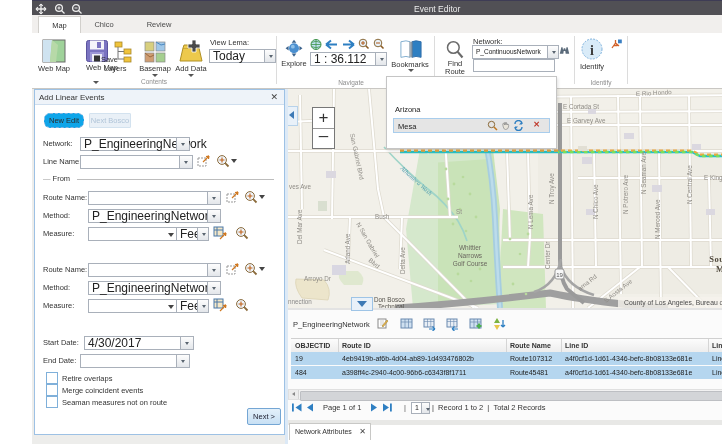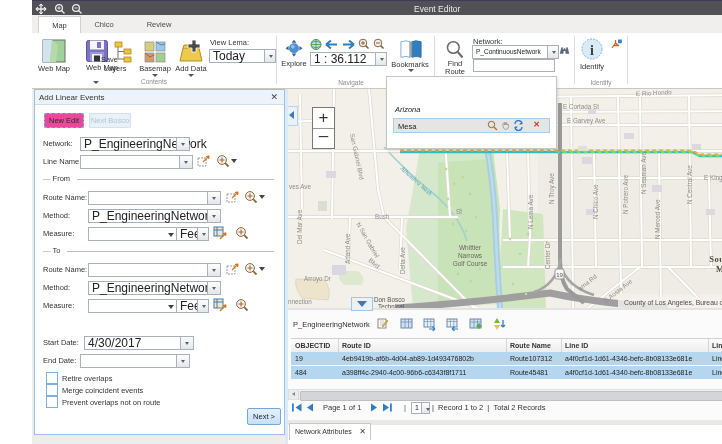--- a/index.html
+++ b/index.html
@@ -167,21 +167,21 @@
   <path d="M1 9 L4.5 4 M4.5 4 L4.5 1 M4.5 4 L8 7 M2.5 6.5 L6.5 6.5" stroke="#d2622a" fill="none" stroke-width="1.3"></path>
   <rect x="7" y="0.5" width="3.8" height="3.8" fill="#3a7fc2"></rect>
 </svg>
 <div class="glbl" style="left:539px;top:79px;width:60px;">Identify</div>
 
 <div class="abs" style="left:2px;top:89px;width:249px;height:344px;background:#fff;border:1px solid #9dc1e4;">
   <div class="abs" style="left:0;top:0;width:249px;height:14px;background:#eef3f9;border-bottom:1px solid #cfdeee;">
     <span style="position:absolute;left:4px;top:3px;font-size:8px;color:#333;">Add Linear Events</span>
     <span style="position:absolute;right:6px;top:2px;font-size:9px;color:#444;">✕</span>
   </div>
-  <div class="abs" style="left:9px;top:23px;width:38px;height:13px;line-height:13px;background:#ec4899;border:1px dashed #85b4e0;border-radius:1px;font-size:7.5px;color:#2b2b2b;text-align:center;">New Edit</div>
+  <div class="abs" style="left:9px;top:23px;width:38px;height:13px;line-height:13px;background:#0ea5e9;border:1px dashed #85b4e0;border-radius:6px;font-size:7.5px;color:#2b2b2b;text-align:center;">New Edit</div>
   <div class="abs" style="left:54px;top:23px;width:40px;height:13px;line-height:13px;background:#e9f0f7;border:1px solid #d3e2ef;border-radius:1px;font-size:7.5px;color:#b0c4d8;text-align:center;">Next Bosco</div>
 
   <div class="abs lbl" style="left:8px;top:49px;">Network:</div>
   <div class="combo" style="left:45px;top:47px;width:105px;">P_EngineeringNetwork<span class="dbtn"></span></div>
 
   <div class="abs lbl" style="left:8px;top:67px;">Line Name:</div>
   <div class="combo" style="left:45px;top:65px;width:108px;">
         <span class="dbtn"></span>
       </div>
   <svg class="abs" style="left:162px;top:64px;" width="14" height="14" viewBox="0 0 14 14">
@@ -224,21 +224,20 @@
     <rect x="1" y="1" width="9" height="9" fill="#f5e8c8" stroke="#4a78a8"></rect>
     <path d="M1 4 L10 4 M4 1 L4 10" stroke="#4a78a8"></path>
     <path d="M7 13 L13 7 M13 7 L10 7.5 M13 7 L12.5 10" stroke="#d07820" fill="none" stroke-width="1.2"></path>
   </svg>
   <svg class="abs" style="left:200px;top:136px;" width="14" height="14" viewBox="0 0 14 14">
     <circle cx="6" cy="6" r="4.4" fill="#eef4fa" stroke="#8a6a3a"></circle>
     <path d="M9.2 9.2 L12.5 12.5" stroke="#8a6a3a" stroke-width="1.8"></path>
     <path d="M3.5 6 L8.5 6 M6 3.5 L6 8.5" stroke="#c06018" stroke-width="1.1"></path>
   </svg>
 
-  <div class="legend" style="top:156px;"><span style="color:#9a9a9a;">—</span> To<span class="ln" style="left:24px;right:0;"></span></div>
 
   <div class="abs lbl" style="left:8px;top:175px;">Route Name:</div>
   <div class="combo" style="left:53px;top:173px;width:128px;">
         <span class="dbtn"></span>
       </div>
   <svg class="abs" style="left:191px;top:172px;" width="14" height="14" viewBox="0 0 14 14">
     <rect x="1" y="4" width="8" height="8" fill="none" stroke="#999" stroke-dasharray="2 1"></rect>
     <path d="M6 8 L12 2 M12 2 L9 2.5 M12 2 L11.5 5" stroke="#d07820" fill="none" stroke-width="1.2"></path>
   </svg>
   <svg class="abs" style="left:209px;top:172px;" width="22" height="14" viewBox="0 0 22 14">
@@ -273,21 +272,21 @@
   <div class="abs lbl" style="left:8px;top:266px;">End Date:</div>
   <div class="combo" style="left:45px;top:264px;width:105px;">
         <span class="dbtn"></span>
       </div>
 
   <div class="cb" style="left:11px;top:282px;"></div>
   <div class="abs lbl" style="left:27px;top:284px;">Retire overlaps</div>
   <div class="cb" style="left:11px;top:294px;"></div>
   <div class="abs lbl" style="left:27px;top:296px;">Merge coincident events</div>
   <div class="cb" style="left:11px;top:306px;"></div>
-  <div class="abs lbl" style="left:27px;top:308px;">Prevent overlaps not on route</div>
+  <div class="abs lbl" style="left:27px;top:308px;">Seaman measures not on route</div>
 
   <div class="btnblue" style="left:212px;top:318px;width:32px;height:15px;line-height:15px;">Next &gt;</div>
 </div>
 
 <div class="abs" style="left:253px;top:89px;width:3px;height:355px;background:#dce9f6;"></div>
 
 <div class="abs" style="left:256px;top:89px;width:466px;height:219px;overflow:hidden;">
 <svg width="466" height="219" viewBox="0 0 466 219">
   <rect width="466" height="219" fill="#f2f0e9"></rect>
   <rect x="250" y="60" width="216" height="145" fill="#eeece4"></rect>
@@ -469,21 +468,21 @@
 <div class="abs" style="left:280px;top:107px;width:21px;height:40px;background:#fff;border:1px solid #777;">
   <div style="position:absolute;left:0;top:0;width:21px;height:20px;border-bottom:1px solid #999;font-size:17px;color:#333;text-align:center;line-height:19px;">+</div>
   <div style="position:absolute;left:0;top:20px;width:21px;height:19px;font-size:17px;color:#333;text-align:center;line-height:16px;">–</div>
 </div>
 
 <div class="abs" style="left:256px;top:106px;width:9px;height:18px;background:#e9f1f9;border:1px solid #b7d2ea;border-left:none;">
   <div style="position:absolute;left:1px;top:4px;width:0;height:0;border-top:4.5px solid transparent;border-bottom:4.5px solid transparent;border-right:5.5px solid #3e7ab5;"></div>
 </div>
 
 <div class="abs" style="left:354px;top:76px;width:169px;height:71px;background:#fff;border:1px solid #c5c5c5;box-shadow:1px 2px 3px rgba(0,0,0,0.12);">
-  <div class="abs" style="left:8px;top:28px;font-size:7.5px;color:#222;font-style:italic;">Arizona</div>
+  <div class="abs" style="left:8px;top:28px;font-size:7.5px;color:#222;">Arizona</div>
   <div class="abs" style="left:6px;top:41px;width:155px;height:13px;background:#e5e5e5;border:1px solid #a9cdec;">
     <span style="position:absolute;left:4px;top:3px;font-size:7.5px;color:#222;">Mesa</span>
     <svg style="position:absolute;right:51px;top:1px;" width="11" height="11" viewBox="0 0 11 11">
           <circle cx="4.5" cy="4.5" r="3.2" fill="none" stroke="#8a6a3a"></circle>
           <path d="M7 7 L10 10" stroke="#c07820" stroke-width="1.5"></path>
         </svg>
     <svg style="position:absolute;right:38px;top:1px;" width="11" height="11" viewBox="0 0 11 11">
           <path d="M3 6 Q2 3 4 3 L4.5 5 L5 2 L6 5 L6.5 2.5 L7.5 5 L8 4 Q9 5 8.5 7 Q8 9.5 5.5 9.5 Q3.5 9.5 3 6 Z" fill="#e8e4da" stroke="#8a8a8a" stroke-width="0.7"></path>
         </svg>
     <svg style="position:absolute;right:25px;top:1px;" width="11" height="11" viewBox="0 0 11 11">

